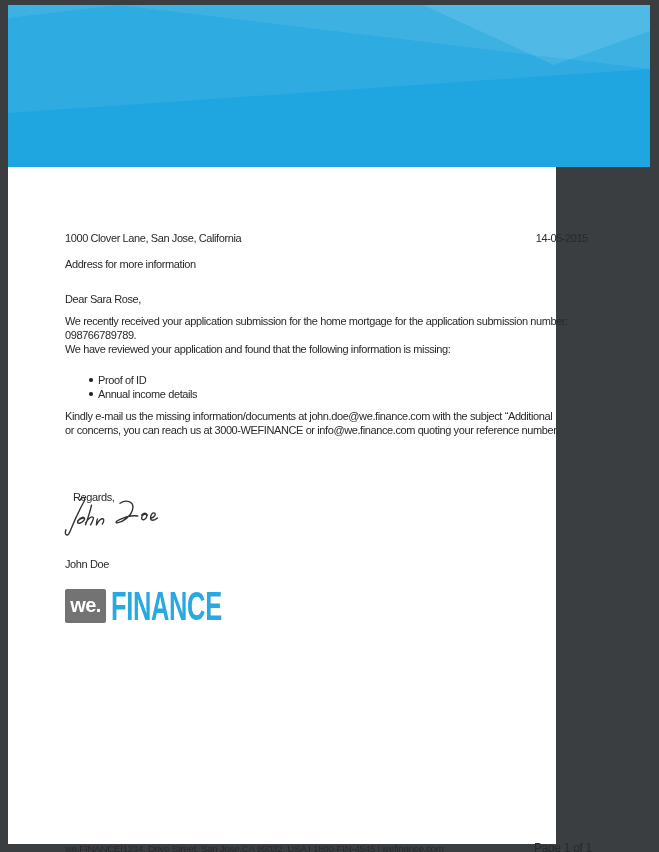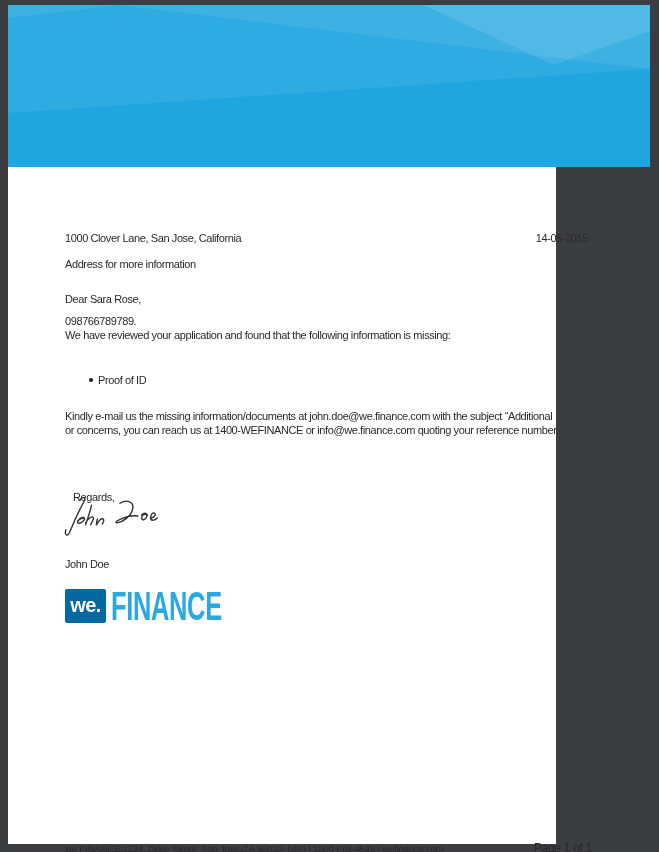--- a/index.html
+++ b/index.html
@@ -83,54 +83,59 @@
     <div class="abs addr-row">
       <span class="nowrap">1000 Clover Lane, San Jose, California</span>
       <span class="nowrap date">14-05-2015</span>
     </div>
 
     <div class="abs subject nowrap">Address for more information</div>
 
     <div class="abs salutation nowrap">Dear Sara Rose,</div>
 
     <div class="abs para1">
+      <div class="nowrap">We recently received your application submission for the home mortgage for the application submission number:</div>
       <div class="nowrap">098766789789.</div>
       <div class="nowrap">We have reviewed your application and found that the following information is missing:</div>
     </div>
 
     <ul class="abs bullets">
       <li>
         <span class="bullet-dot"></span>
         <span>Proof of ID</span>
       </li>
+      <li>
+        <span class="bullet-dot"></span>
+        <span>Annual income details</span>
+      </li>
     </ul>
 
     <div class="abs para2">
       <div class="nowrap">Kindly e-mail us the missing information/documents at john.doe@we.finance.com with the subject “Additional</div>
-      <div class="nowrap">or concerns, you can reach us at 1400-WEFINANCE or info@we.finance.com quoting your reference number.</div>
+      <div class="nowrap">or concerns, you can reach us at 3000-WEFINANCE or info@we.finance.com quoting your reference number.</div>
     </div>
 
     <div class="abs closing nowrap">Regards,</div>
 
     <svg class="abs signature" viewBox="0 0 120 54">
       <g fill="none" stroke="#303234" stroke-width="1.4" stroke-linecap="round" stroke-linejoin="round">
         <path d="M17 9 C20 4 24 6 21 11 C16 20 11 31 7 41 C5 46 1 45 3 39"></path>
         <path d="M15 30 C18 26 22 25 22 28 C21 31 17 33 15 32 C14 31 17 27 21 27"></path>
         <path d="M29 14 C28 19 25 28 23 34 M23 32 C26 27 30 24 31 27 C31 29 29 32 28 34"></path>
         <path d="M35 28 C34 30 34 32 34 34 C36 30 39 27 41 28 C42 29 41 32 40 33"></path>
         <path d="M58 12 C64 8 72 10 71 17 C70 25 61 31 55 32 C53 32 54 30 57 29 C63 26 71 24 76 25"></path>
         <path d="M80 24 C83 21 86 22 85 26 C84 29 80 30 80 27 C80 24 83 22 86 24"></path>
         <path d="M90 27 C93 26 95 23 93 22 C91 21 89 24 89 27 C89 30 93 30 96 27"></path>
       </g>
     </svg>
 
     <div class="abs signer nowrap">John Doe</div>
 
     <div class="abs logo">
-      <span class="logo-we" style="background: #0369a1;">we.</span>
+      <span class="logo-we" style="background: #737373;">we.</span>
       <span class="logo-finance" style="color: rgb(41, 169, 225);">FINANCE</span>
     </div>
 
     <div class="abs footer-row">
       <span class="nowrap">we.FINANCE|1234, Drive Street, San Jose,CA 95032, USA | 1800-FIN-4545 | wefinance.com</span>
       <span class="nowrap footer-right">Page 1 of 1</span>
     </div>
 
   </div>
 </div>

